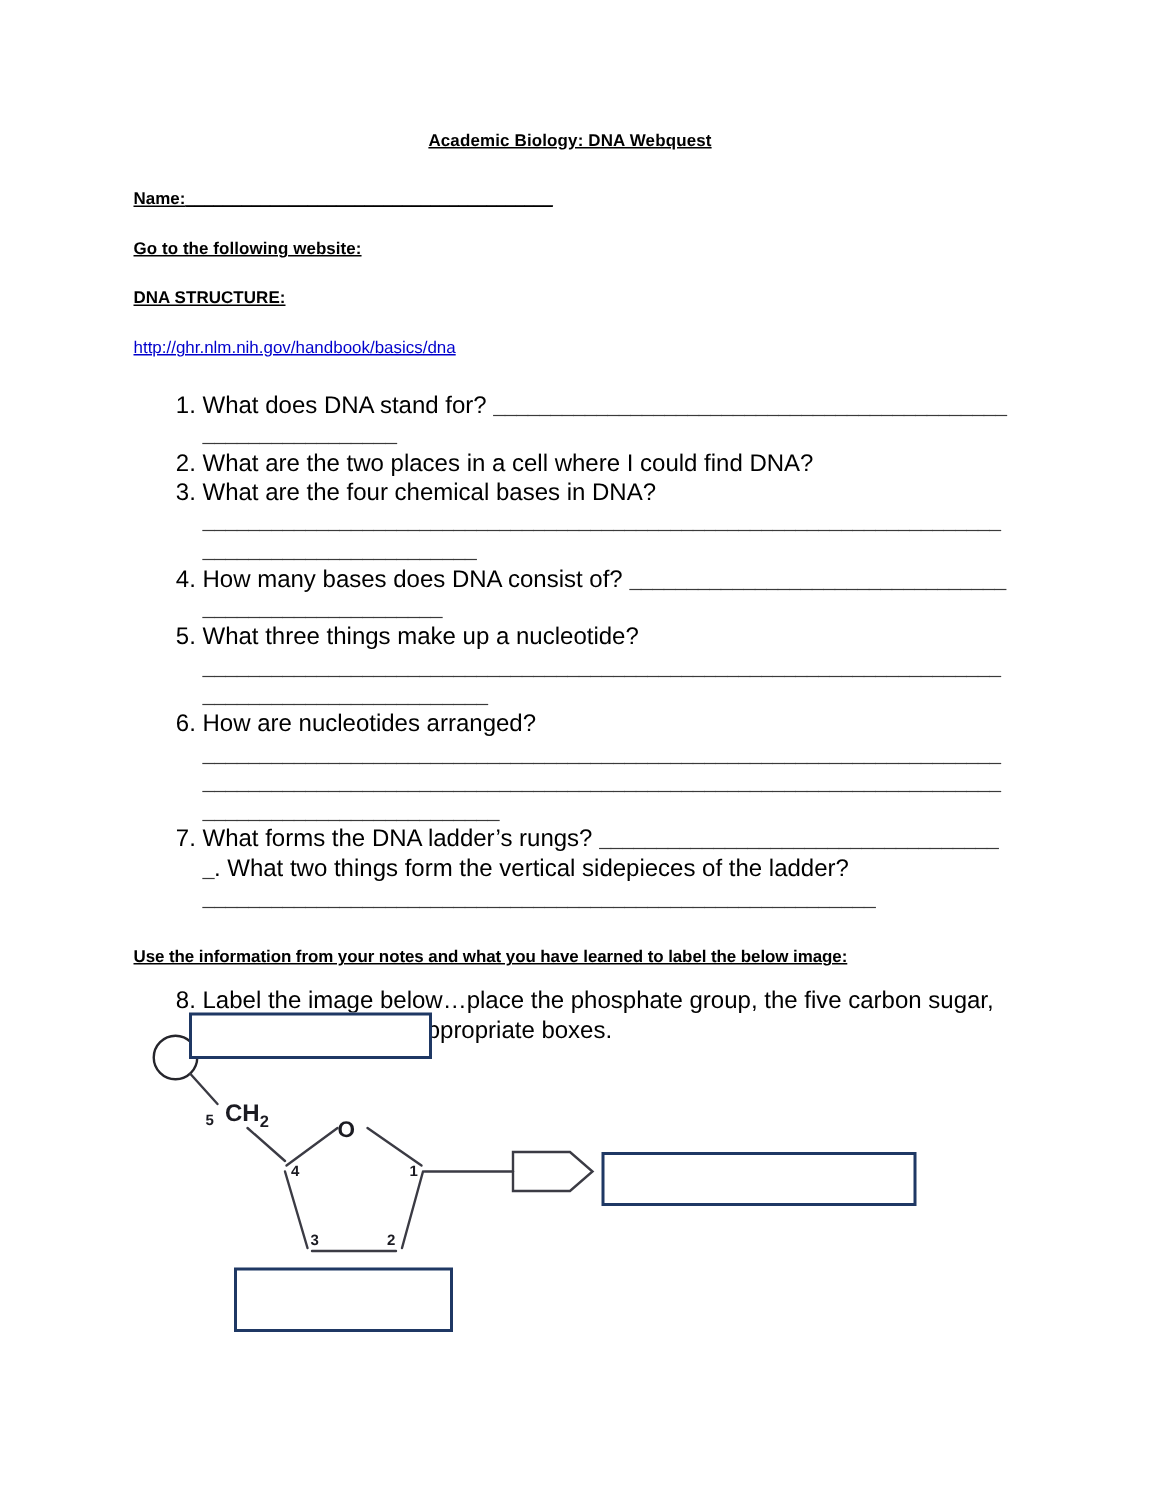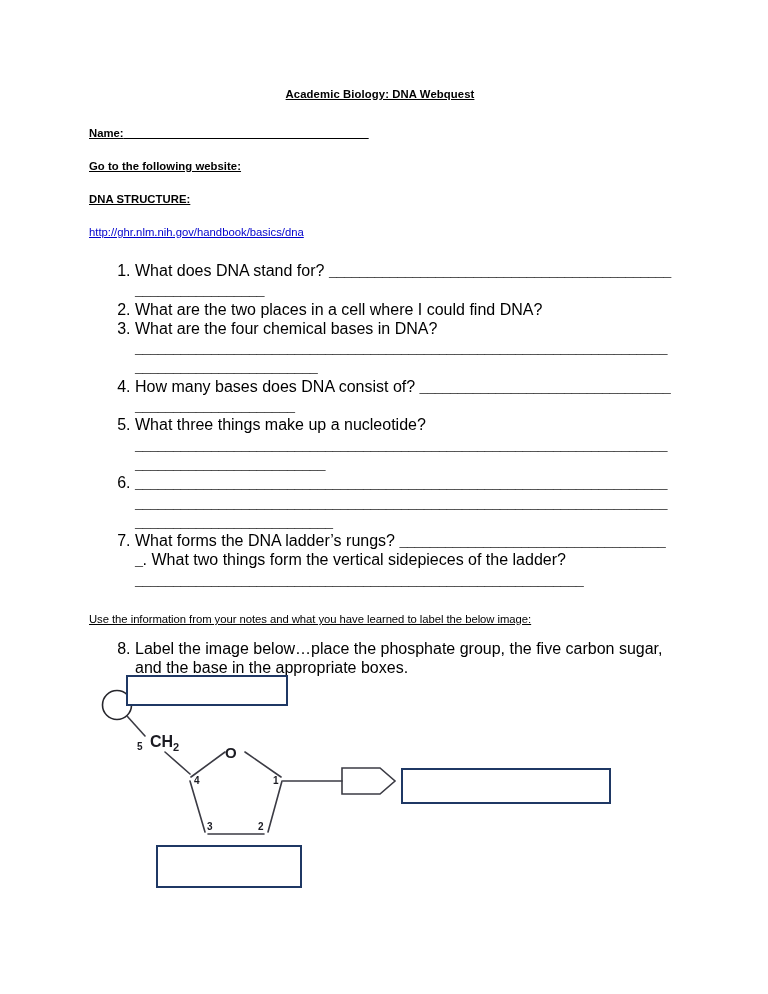--- a/index.html
+++ b/index.html
@@ -51,21 +51,21 @@
   }
   .link {
     font-size: 11.3px;
     color: #0000cc;
     text-decoration: underline;
     margin: 0 0 23px 0;
     display: block;
   }
   .instruction {
     font-size: 11.3px;
-    font-weight: normal;
+    font-weight: bold;
     text-decoration: underline;
     margin: 24px 0 14px 0;
     letter-spacing: -0.05px;
   }
   ol.questions {
     margin: 0;
     padding: 0 0 0 46px;
     font-size: 16px;
     line-height: 19.3px;
   }
@@ -144,20 +144,21 @@
         <span class="qtext"><span>How many bases does DNA consist of?</span>
         <span class="blank">______________________________________________________</span></span>
       </li>
 
       <li>
         <span class="qtext">What three things make up a nucleotide?</span>
         <span class="blank qline">_______________________________________________________________________________________________</span>
       </li>
 
       <li>
+        <span class="qtext">How are nucleotides arranged?</span>
         <span class="blank qline">______________________________________________________________________________________________________________________________________________________________________</span>
       </li>
 
       <li>
         <span class="qtext"><span>What forms the DNA ladder’s rungs?</span>
         <span class="blank">____________________________________</span><span>. What two things form the vertical sidepieces of the ladder?</span></span>
         <span class="blank qline">___________________________________________________________</span>
       </li>
     </ol>
 

